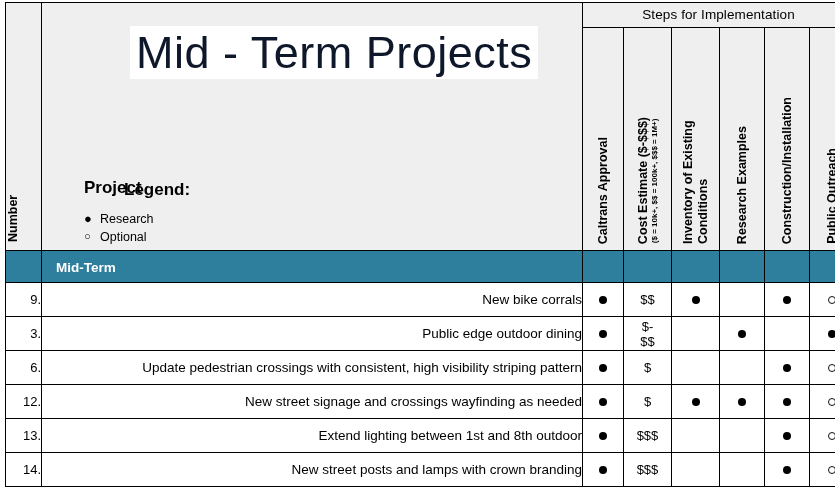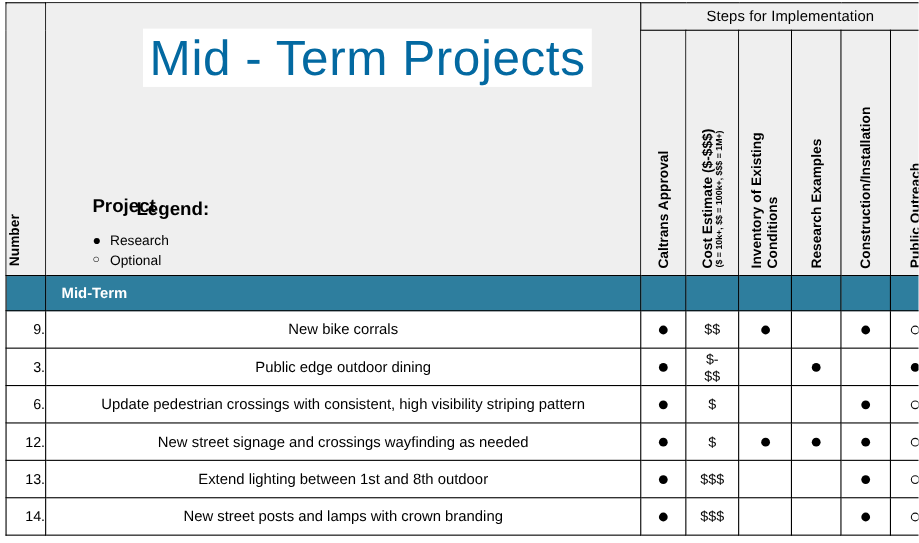--- a/index.html
+++ b/index.html
@@ -118,21 +118,21 @@
   .titlecell {
     background: #efefef !important;
     position: relative;
     padding: 0;
   }
   .bigtitle {
     position: absolute;
     left: 88px;
     top: 22px;
     background: #ffffff;
-    color: #0369a1;
+    color: #0f172a;
     font-size: 45px;
     font-weight: normal;
     line-height: 53px;
     letter-spacing: .5px;
     padding: 0 6px;
     white-space: nowrap;
   }
   .proj-label {
     position: absolute;
     left: 42px;
@@ -190,21 +190,21 @@
   tr.data-row td { height: 33px; }
   td.num-cell {
     text-align: center;
     font-size: 13px;
     padding-right: 3px;
     text-align: right;
   }
   td.proj-cell {
     font-size: 13.5px;
     padding-left: 10px;
-    text-align: center;
+    text-align: right;
   }
   td.mark-cell {
     text-align: center;
     font-size: 13.5px;
     line-height: 1.0;
   }
   .dot-filled {
     display: inline-block;
     width: 8px; height: 8px;
     border-radius: 50%;

